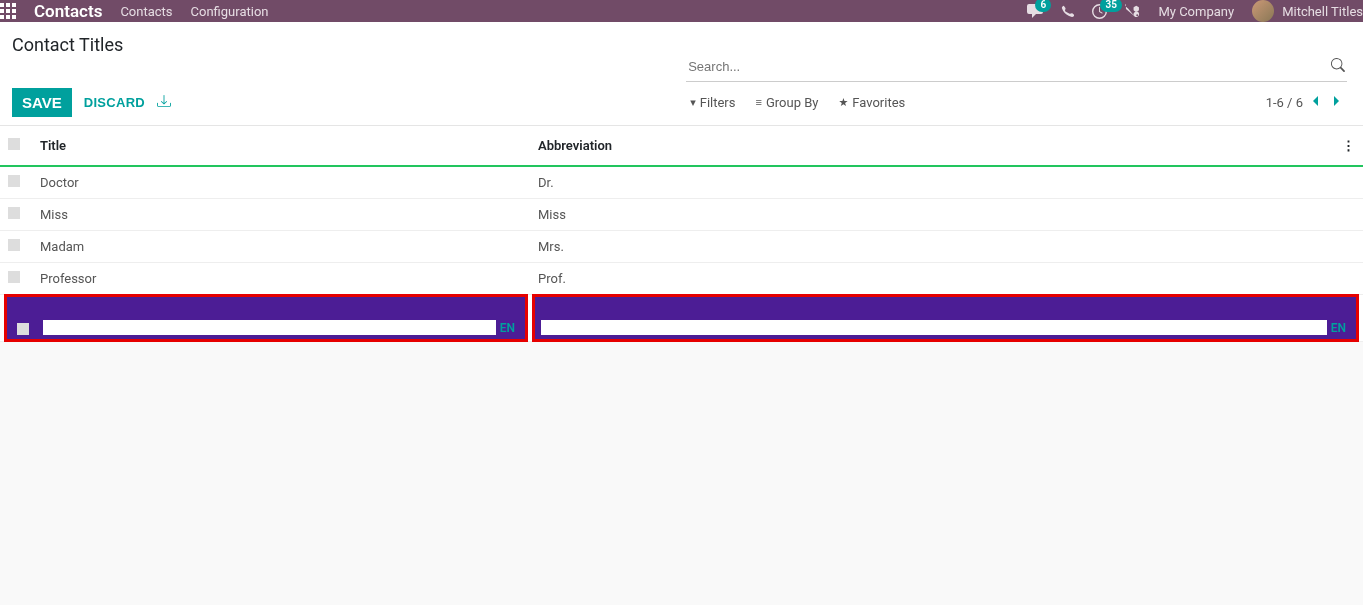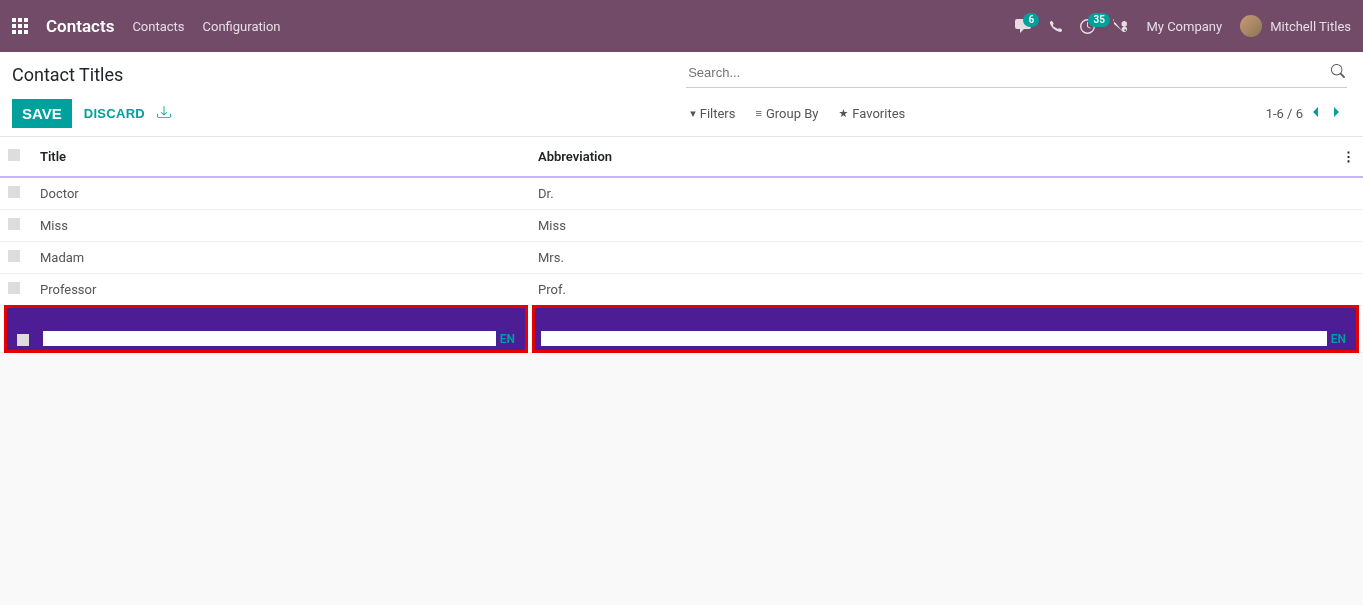--- a/index.html
+++ b/index.html
@@ -1,55 +1,55 @@
 <!DOCTYPE html>
 <html><head>
   <meta charset="utf-8">
   <style>
     * { margin: 0; padding: 0; box-sizing: border-box; }
     body { font-family: -apple-system, BlinkMacSystemFont, "Segoe UI", Roboto, "Helvetica Neue", Arial, sans-serif; font-size: 13px; color: #4c4c4c; background: #f9f9f9; width: 1363px; height: 605px; overflow: hidden; }
 
     
-    .header { background: #714b67; color: #fff; height: 52px; display: flex; align-items: center; padding: 0 12px; justify-content: space-between; }
+    .header { background: #714b67; color: #fff; height: 22px; display: flex; align-items: center; padding: 0 0; justify-content: space-between; }
     .header-left { display: flex; align-items: center; gap: 18px; }
     .apps-icon { display: grid; grid-template-columns: repeat(3, 4px); grid-template-rows: repeat(3, 4px); gap: 2px; cursor: pointer; }
     .apps-icon span { background: #fff; width: 4px; height: 4px; }
     .app-name { font-weight: 600; font-size: 17px; }
     .nav-link { color: #e6dde3; font-size: 13px; cursor: pointer; }
     .header-right { display: flex; align-items: center; gap: 18px; }
     .icon-btn { position: relative; cursor: pointer; color: #e6dde3; display: flex; align-items: center; }
     .icon-btn svg { fill: #e6dde3; }
     .badge { position: absolute; top: -6px; left: 8px; background: #00a09d; color: #fff; border-radius: 8px; font-size: 10px; font-weight: 600; padding: 1px 5px; line-height: 1.2; }
     .avatar { width: 22px; height: 22px; border-radius: 50%; background: linear-gradient(135deg,#c97,#875); }
 
     
     .control-panel { background: #fff; border-bottom: 1px solid #e5e5e5; padding: 8px 16px 8px 12px; }
     .cp-top { display: flex; justify-content: space-between; align-items: flex-start; }
     .breadcrumb { font-size: 18px; color: #212529; padding: 4px 0 8px; }
-    .search-wrap { flex: 0 0 49.5%; }
+    .search-wrap { flex: 0 0 49.5%; margin-top: 24px; }
     .search { border-bottom: 1px solid #ccc; display: flex; align-items: center; padding: 4px 2px 6px; }
     .search input { border: none; outline: none; font-size: 13px; flex: 1; color: #666; background: transparent; }
     .search-icon { color: #888; cursor: pointer; }
     .cp-bottom { display: flex; justify-content: space-between; align-items: center; margin-top: 6px; }
     .cp-left { display: flex; align-items: center; gap: 12px; }
     .btn-primary { background: #00a09d; color: #fff; border: none; padding: 6px 10px; font-weight: 600; font-size: 15px; cursor: pointer; }
     .btn-link { background: none; border: none; color: #00a09d; font-weight: 600; font-size: 13px; cursor: pointer; letter-spacing: 0.3px; }
     .btn-icon-teal { color: #00a09d; cursor: pointer; }
     .cp-right { display: flex; align-items: center; flex: 0 0 49.5%; justify-content: space-between; }
     .search-tools { display: flex; gap: 20px; align-items: center; color: #555; margin-left: 4px;}
     .tool { cursor: pointer; display: flex; align-items: center; gap: 4px; font-size: 13px; }
     .tool-icon { font-size: 11px; }
     .pager { display: flex; align-items: center; gap: 2px; color: #555; }
     .pager-arrow { cursor: pointer; color: #00a09d; padding: 4px 6px; }
 
     
     .table-wrap { background: #fff; }
     .table { width: 100%; border-collapse: collapse; }
     .table th, .table td { text-align: left; padding: 8px 8px; border-bottom: 1px solid #eee; }
-    .table th { font-weight: 600; color: #212529; font-size: 13px; border-bottom: 2px solid #c4b5fd; padding-top:12px; padding-bottom:12px;}
+    .table th { font-weight: 600; color: #212529; font-size: 13px; border-bottom: 2px solid #22c55e; padding-top:12px; padding-bottom:12px;}
     .table tr.data-row td { font-size: 13px; color: #555; }
     .row-handle { width: 32px; text-align: center; }
     .handle-box { width: 12px; height: 12px; background: #ddd; display: inline-block; }
     .col-kebab { width: 24px; text-align: right; color: #888; cursor: pointer; font-size:16px; padding-right:12px;}
     .edit-row td { padding: 6px 4px; position: relative; }
     .edit-cell { display: flex; align-items: flex-end; border: 3px solid #e60000; padding: 4px 6px; height: 48px; background: #4c1d95; }
     .edit-cell input { flex: 1; border: none; outline: none; font-size: 13px; }
     .lang-badge { color: #00a09d; font-weight: 600; font-size: 12px; padding: 0 4px; cursor: pointer; }
   </style>
 </head>

